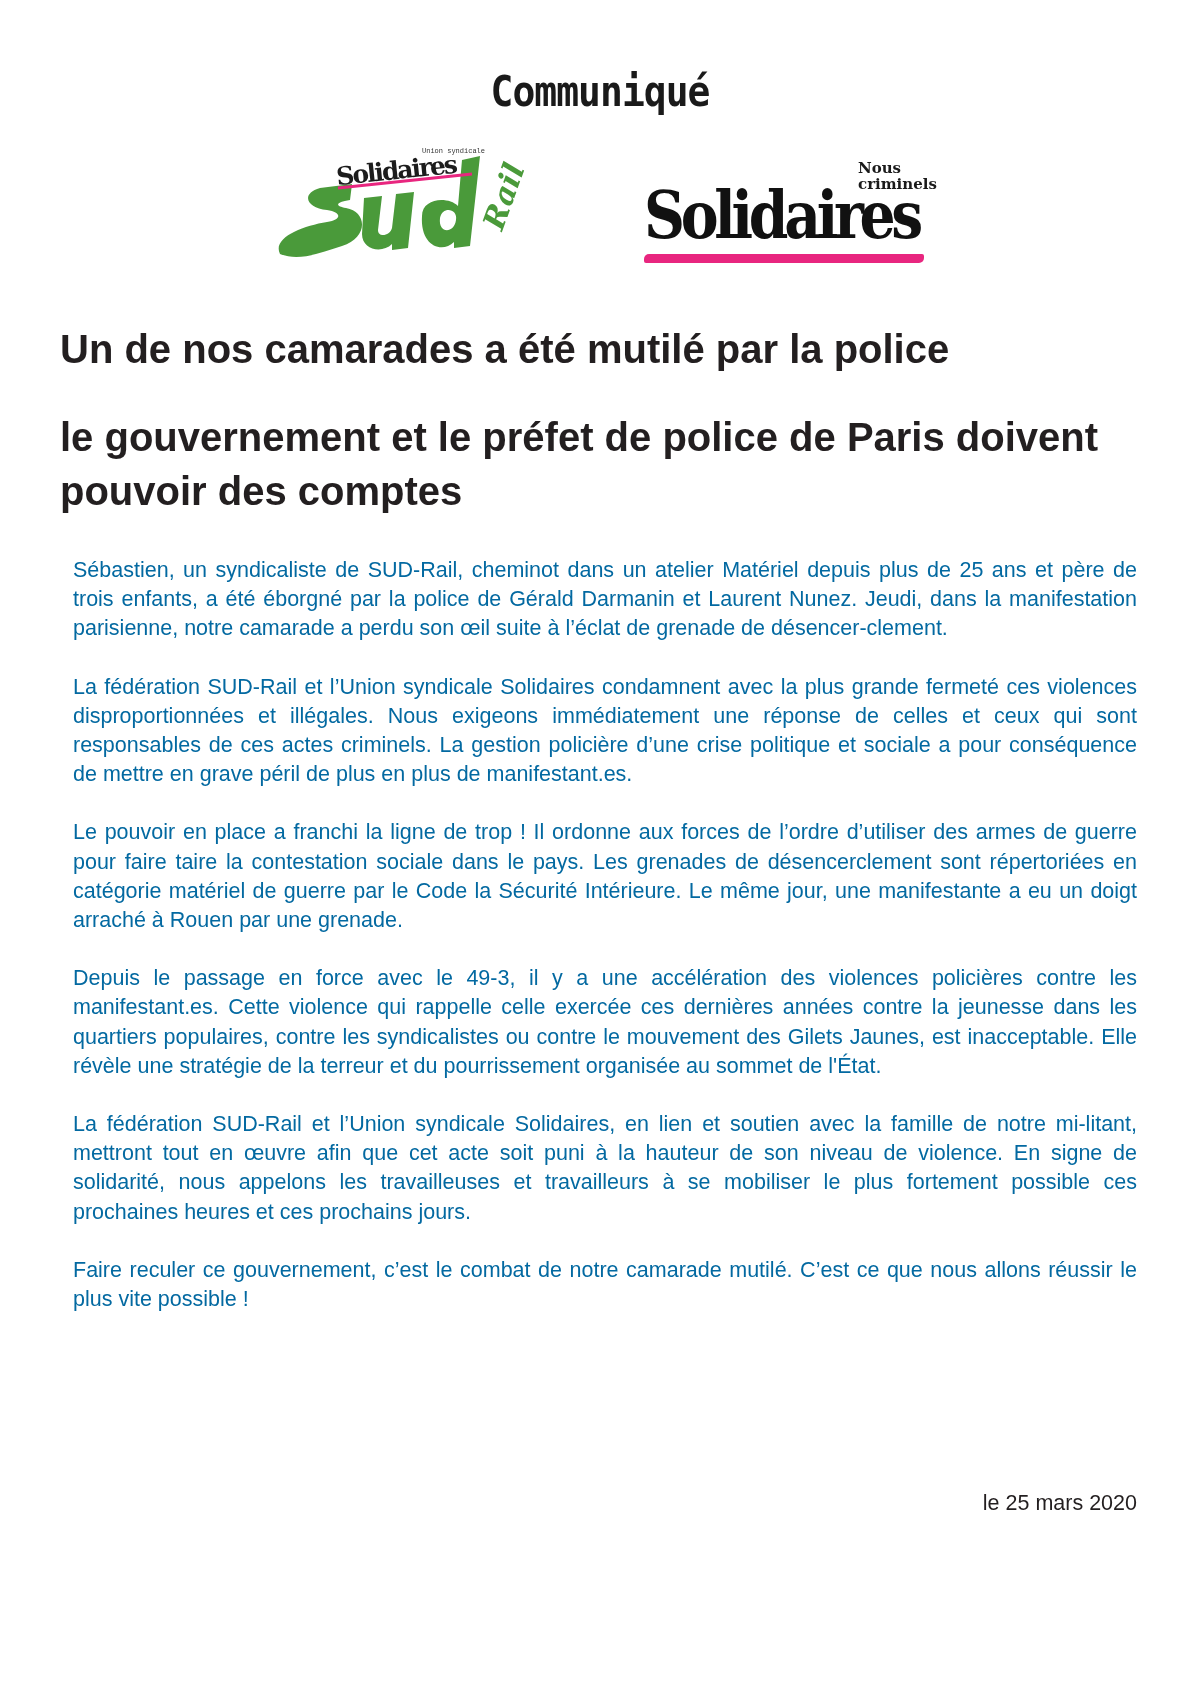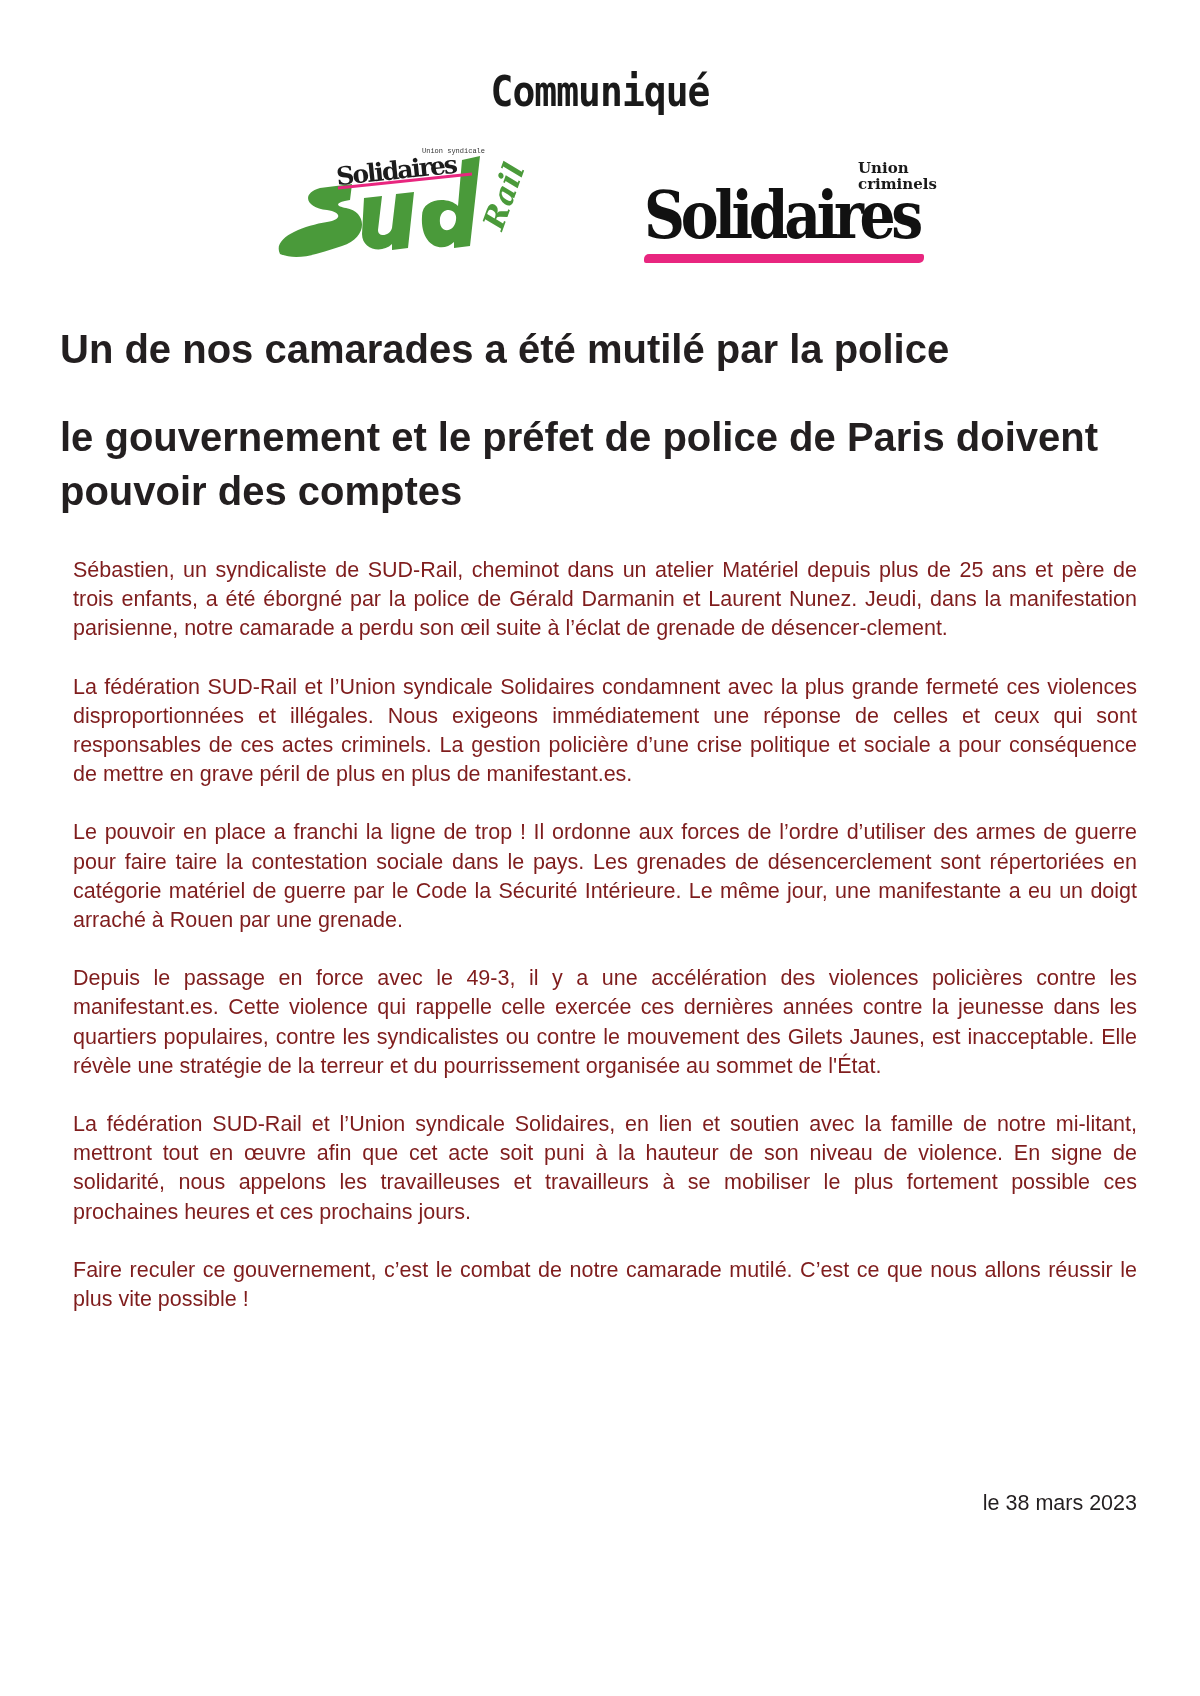--- a/index.html
+++ b/index.html
@@ -7,21 +7,21 @@
   .kicker { position:absolute; top:70px; left:0; width:1200px; text-align:center; font-family:"DejaVu Sans Mono", monospace; font-weight:bold; font-size:38px; letter-spacing:-1px; color:#1a1a1a; transform:scaleY(1.1); }
   .logo-sud { position:absolute; left:272px; top:146px; width:260px; height:130px; }
   .logo-sol { position:absolute; left:640px; top:158px; width:290px; height:110px; }
   .sud-small { position:absolute; left:64px; top:10px; font-family:"DejaVu Serif", serif; font-weight:bold; font-size:25px; letter-spacing:-2px; color:#1c1c1c; transform:rotate(-6deg); }
   .sud-tiny { position:absolute; left:150px; top:2px; font-family:Liberation Mono, monospace; font-size:7px; line-height:7px; color:#333; }
   .sol-tiny { position:absolute; left:218px; top:2px; font-family:"DejaVu Serif", serif; font-weight:bold; font-size:15px; line-height:16px; color:#1a1a1a; }
   .sol-big { position:absolute; left:4px; top:22px; font-family:"DejaVu Serif", serif; font-weight:bold; font-size:66px; letter-spacing:-5px; color:#111; transform:scaleX(0.86); transform-origin:left top; line-height:70px; }
   .sol-bar { position:absolute; left:4px; top:96px; width:280px; height:9px; background:#e8267f; border-radius:5px 2px 5px 2px; }
   .titles { position:absolute; top:322px; left:60px; width:1080px; text-align:left; font-weight:bold; font-size:40px; line-height:54px; color:#231f20; }
   .titles .t1 { margin-bottom:34px; }
-  .body { position:absolute; top:556px; left:73px; width:1064px; font-size:21.5px; line-height:29.2px; color:#7f1d1d; text-align:justify; }
+  .body { position:absolute; top:556px; left:73px; width:1064px; font-size:21.5px; line-height:29.2px; color:#0369a1; text-align:justify; }
   .body p { margin:0 0 29px 0; }
   .date { position:absolute; top:1491px; left:73px; width:1064px; text-align:right; font-size:21.5px; color:#231f20; }
 </style>
 </head>
 <body>
 
 <div class="kicker">Communiqué</div>
 
 <div class="logo-sud">
   <svg width="260" height="130" viewBox="0 0 260 130">
@@ -30,34 +30,34 @@
     <path d="M150 70 C150 52, 176 50, 186 60 L190 14 L208 10 L198 100 L182 102 L182 96 C170 108, 148 100, 150 70 Z M168 72 C166 88, 182 88, 184 74 C186 62, 170 60, 168 72 Z" fill="#4a9a3a"></path>
     <path d="M66 42 L200 28" stroke="#e8267f" stroke-width="3"></path>
     <text x="212" y="80" font-family="DejaVu Serif, serif" font-style="italic" font-weight="bold" font-size="30" fill="#4a9a3a" transform="rotate(-70 225 70)">Rail</text>
   </svg>
   <div class="sud-small">Solidaires</div>
   <div class="sud-tiny">Union syndicale</div>
 </div>
 
 <div class="logo-sol">
   <div class="sol-tiny">
-    <div>Union</div>
+    <div>Nous</div>
     <div>criminels</div>
   </div>
   <div class="sol-big">Solidaires</div>
   <div class="sol-bar"></div>
 </div>
 
 <div class="titles">
   <div class="t1">Un de nos camarades a été mutilé par la police</div>
   <div class="t2">le gouvernement et le préfet de police de Paris doivent pouvoir des comptes</div>
 </div>
 
 <div class="body">
   <p>Sébastien, un syndicaliste de SUD-Rail, cheminot dans un atelier Matériel depuis plus de 25 ans et père de trois enfants, a été éborgné par la police de Gérald Darmanin et Laurent Nunez. Jeudi, dans la manifestation parisienne, notre camarade a perdu son œil suite à l’éclat de grenade de désencer-clement.</p>
   <p>La fédération SUD-Rail et l’Union syndicale Solidaires condamnent avec la plus grande fermeté ces violences disproportionnées et illégales. Nous exigeons immédiatement une réponse de celles et ceux qui sont responsables de ces actes criminels. La gestion policière d’une crise politique et sociale a pour conséquence de mettre en grave péril de plus en plus de manifestant.es.</p>
   <p>Le pouvoir en place a franchi la ligne de trop ! Il ordonne aux forces de l’ordre d’utiliser des armes de guerre pour faire taire la contestation sociale dans le pays. Les grenades de désencerclement sont répertoriées en catégorie matériel de guerre par le Code la Sécurité Intérieure. Le même jour, une manifestante a eu un doigt arraché à Rouen par une grenade.</p>
   <p>Depuis le passage en force avec le 49-3, il y a une accélération des violences policières contre les manifestant.es. Cette violence qui rappelle celle exercée ces dernières années contre la jeunesse dans les quartiers populaires, contre les syndicalistes ou contre le mouvement des Gilets Jaunes, est inacceptable. Elle révèle une stratégie de la terreur et du pourrissement organisée au sommet de l'État.</p>
   <p>La fédération SUD-Rail et l’Union syndicale Solidaires, en lien et soutien avec la famille de notre mi-litant, mettront tout en œuvre afin que cet acte soit puni à la hauteur de son niveau de violence. En signe de solidarité, nous appelons les travailleuses et travailleurs à se mobiliser le plus fortement possible ces prochaines heures et ces prochains jours.</p>
   <p>Faire reculer ce gouvernement, c’est le combat de notre camarade mutilé. C’est ce que nous allons réussir le plus vite possible !</p>
 </div>
 
-<div class="date">le 38 mars 2023</div>
+<div class="date">le 25 mars 2020</div>
 
 </body></html>

